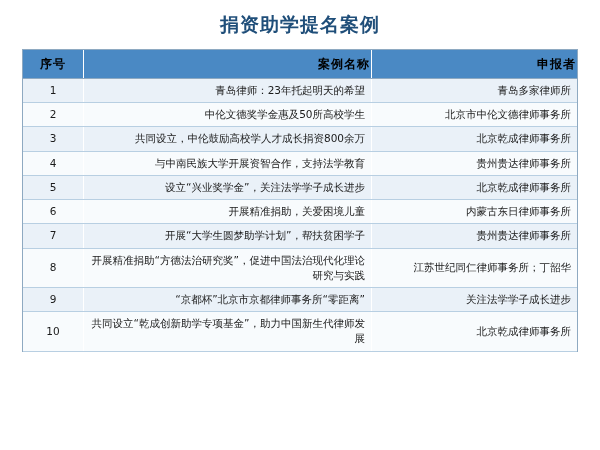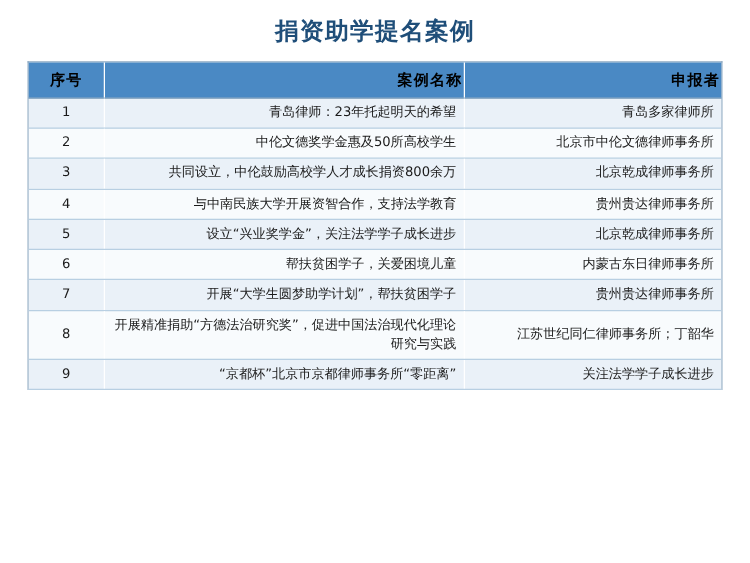--- a/index.html
+++ b/index.html
@@ -121,35 +121,40 @@
           <td class="col-name">与中南民族大学开展资智合作，支持法学教育</td>
           <td class="col-org">贵州贵达律师事务所</td>
         </tr>
         <tr class="odd">
           <td class="col-no">5</td>
           <td class="col-name">设立“兴业奖学金”，关注法学学子成长进步</td>
           <td class="col-org">北京乾成律师事务所</td>
         </tr>
         <tr class="even">
           <td class="col-no">6</td>
-          <td class="col-name">帮扶贫困学子，关爱困境儿童</td>
+          <td class="col-name">开展精准捐助，关爱困境儿童</td>
           <td class="col-org">内蒙古东日律师事务所</td>
         </tr>
         <tr class="odd">
           <td class="col-no">7</td>
           <td class="col-name">开展“大学生圆梦助学计划”，帮扶贫困学子</td>
           <td class="col-org">贵州贵达律师事务所</td>
         </tr>
         <tr class="even">
           <td class="col-no">8</td>
           <td class="col-name">开展精准捐助“方德法治研究奖”，促进中国法治现代化理论研究与实践</td>
           <td class="col-org">江苏世纪同仁律师事务所；丁韶华</td>
         </tr>
         <tr class="odd">
           <td class="col-no">9</td>
           <td class="col-name">“京都杯”北京市京都律师事务所“零距离”</td>
           <td class="col-org">关注法学学子成长进步</td>
         </tr>
+        <tr class="even">
+          <td class="col-no">10</td>
+          <td class="col-name">共同设立“乾成创新助学专项基金”，助力中国新生代律师发展</td>
+          <td class="col-org">北京乾成律师事务所</td>
+        </tr>
       </tbody>
     </table>
   </div>
 
 </div>
 
 </body></html>

